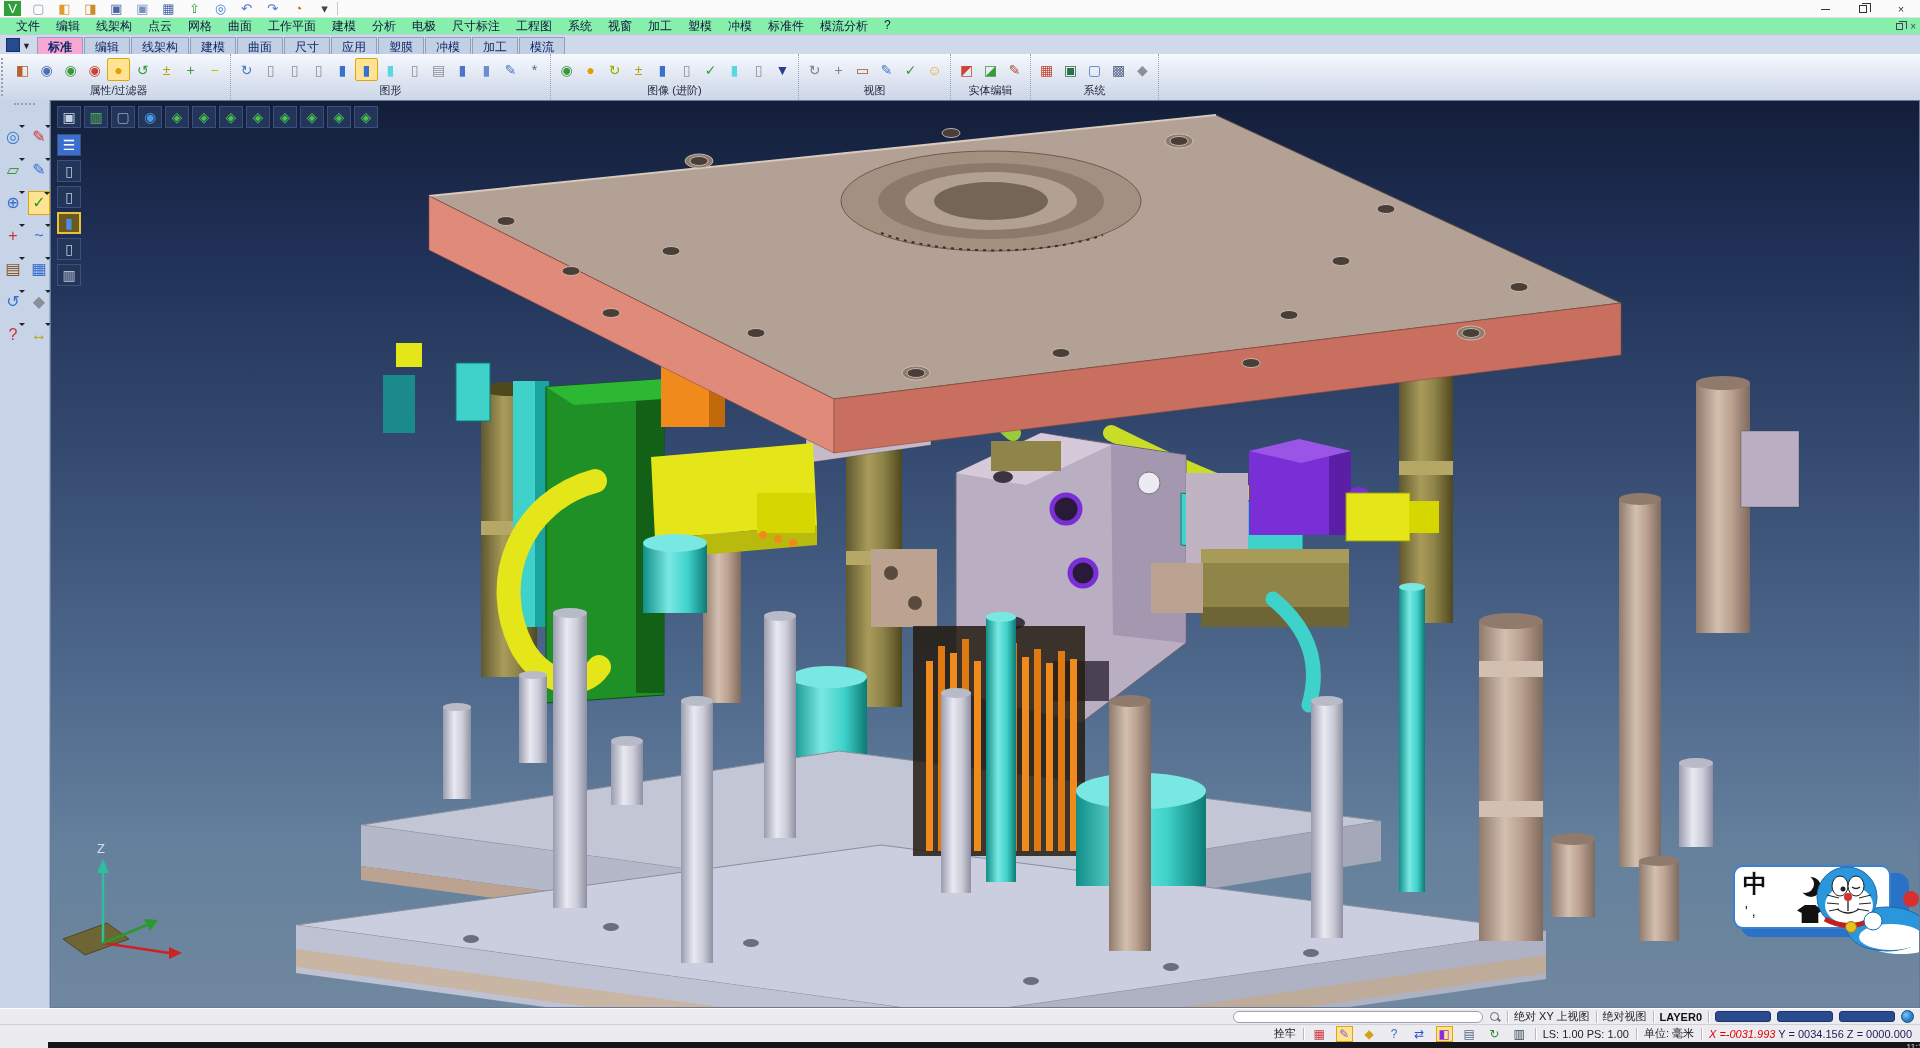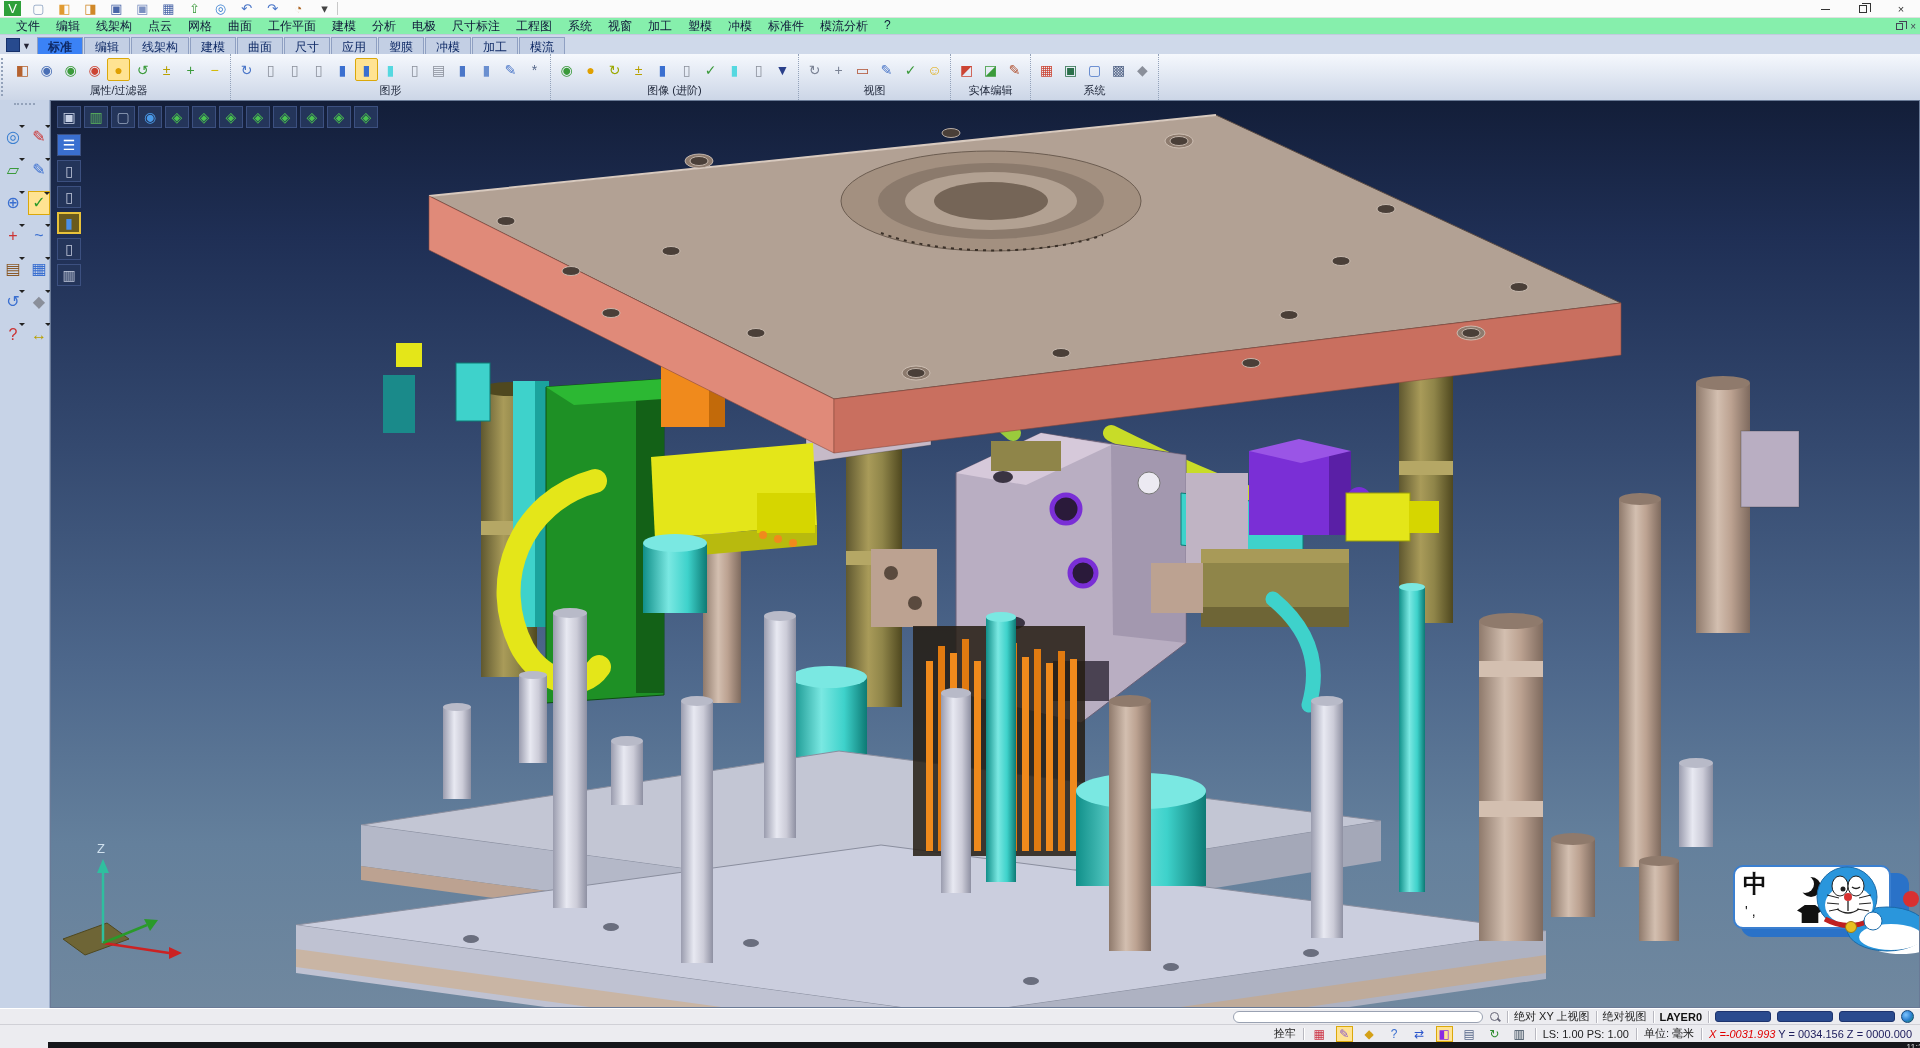--- a/index.html
+++ b/index.html
@@ -31,21 +31,21 @@
   .mdi-restore{width:7px;height:7px;border:1px solid #445;position:relative;}
   .mdi-restore::before{content:"";position:absolute;left:2px;top:-3px;width:7px;height:7px;border:1px solid #445;border-bottom:none;border-left:none;}
 
   
   .tabrow{position:absolute;left:0;top:35px;width:100%;height:19px;background:#cfd9ea;
     display:flex;align-items:flex-end;padding-left:4px;}
   .tab-menu-box{width:14px;height:14px;background:#274a8e;border:1px solid #16306a;margin:0 2px 2px 2px;}
   .tab-dd{font-size:9px;color:#223;margin:0 6px 3px 0;}
   .tab{height:17px;padding:1px 10px 0 10px;font-size:12px;color:#0f2a66;background:#c3cfe4;
     border:1px solid #8fa0c2;border-bottom:none;margin-right:1px;cursor:default;}
-  .tab.active{background:#3b82f6;font-weight:bold;text-align:right;}
+  .tab.active{background:#f9a8d4;font-weight:bold;text-align:right;}
 
   
   .toolbar{position:absolute;left:0;top:54px;width:100%;height:46px;
     background:linear-gradient(#f5f8fd,#ccd6e7);display:flex;align-items:stretch;}
   .grip{width:5px;margin:4px 1px;border-left:2px dotted #93a2ba;}
   .tgroup{display:flex;flex-direction:column;border-right:1px dotted #93a2ba;padding:1px 4px 0 4px;}
   .tg-icons{display:flex;align-items:center;height:29px;gap:1px;}
   .ticon{width:23px;height:23px;display:flex;align-items:center;justify-content:center;
     font-size:14px;line-height:1;border:1px solid transparent;border-radius:2px;cursor:default;}
   .ticon.hl{background:#ffe392;border-color:#dba80a;}

